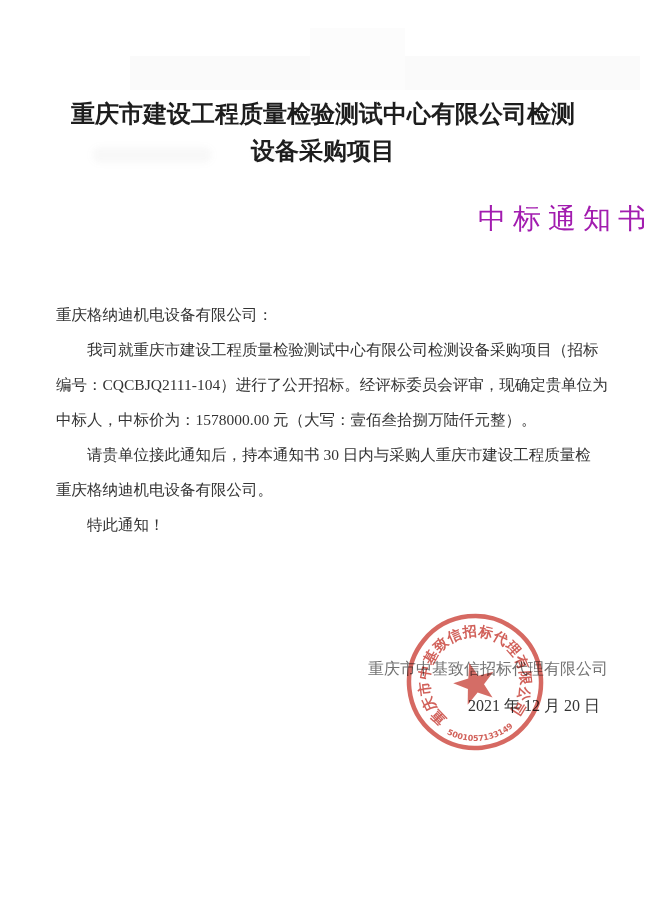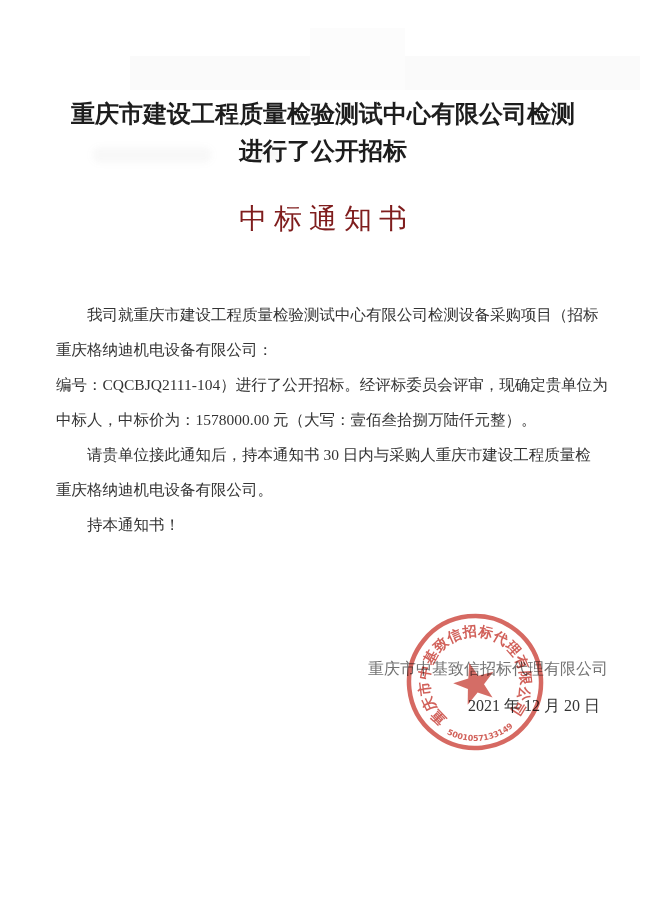--- a/index.html
+++ b/index.html
@@ -24,25 +24,25 @@
     top: 96px; left: 0; width: 100%;
     text-align: center;
     font-size: 24px;
     line-height: 37px;
     font-weight: bold;
     color: #1d1d1d;
   }
   .doc-subtitle {
     position: absolute;
     top: 203px; left: 0; width: 100%;
-    text-align: center;
+    text-align: right;
     font-size: 28px;
     line-height: 32px;
     font-weight: 500;
-    color: #7f1d1d;
+    color: #a21caf;
   }
   .body-block {
     position: absolute;
     left: 56px; top: 297px;
     width: 540px;
     font-size: 15.5px;
     line-height: 35px;
     color: #333333;
   }
   .line { white-space: nowrap; }
@@ -85,33 +85,33 @@
 
 <div class="page">
 
   <div class="artifact a1"></div>
   <div class="artifact a2"></div>
   <div class="artifact a3"></div>
   <div class="artifact a4"></div>
 
   <div class="doc-title">
     <div>重庆市建设工程质量检验测试中心有限公司检测</div>
-    <div>进行了公开招标</div>
+    <div>设备采购项目</div>
   </div>
 
   <div class="doc-subtitle">中 标 通 知 书</div>
 
   <div class="body-block">
+    <div class="line">重庆格纳迪机电设备有限公司：</div>
     <div class="line ind">我司就重庆市建设工程质量检验测试中心有限公司检测设备采购项目（招标</div>
-    <div class="line">重庆格纳迪机电设备有限公司：</div>
     <div class="line">编号：CQCBJQ2111-104）进行了公开招标。经评标委员会评审，现确定贵单位为</div>
     <div class="line">中标人，中标价为：1578000.00 元（大写：壹佰叁拾捌万陆仟元整）。</div>
     <div class="line ind">请贵单位接此通知后，持本通知书 30 日内与采购人重庆市建设工程质量检</div>
     <div class="line">重庆格纳迪机电设备有限公司。</div>
-    <div class="line ind">持本通知书！</div>
+    <div class="line ind">特此通知！</div>
   </div>
 
   <div class="sig-company">重庆市中基致信招标代理有限公司</div>
   <div class="sig-date">2021 年 12 月 20 日</div>
 
   <svg class="stamp" viewBox="0 0 160 160" xmlns="http://www.w3.org/2000/svg">
     <g id="seal-root" transform="rotate(-6 80 80)">
       <circle class="seal-ring" cx="80" cy="80" r="66"></circle>
       <g id="seal-arc-text">
           <text x="80" y="34" text-anchor="middle" class="seal-char" transform="rotate(-128 80 80)">重</text>

